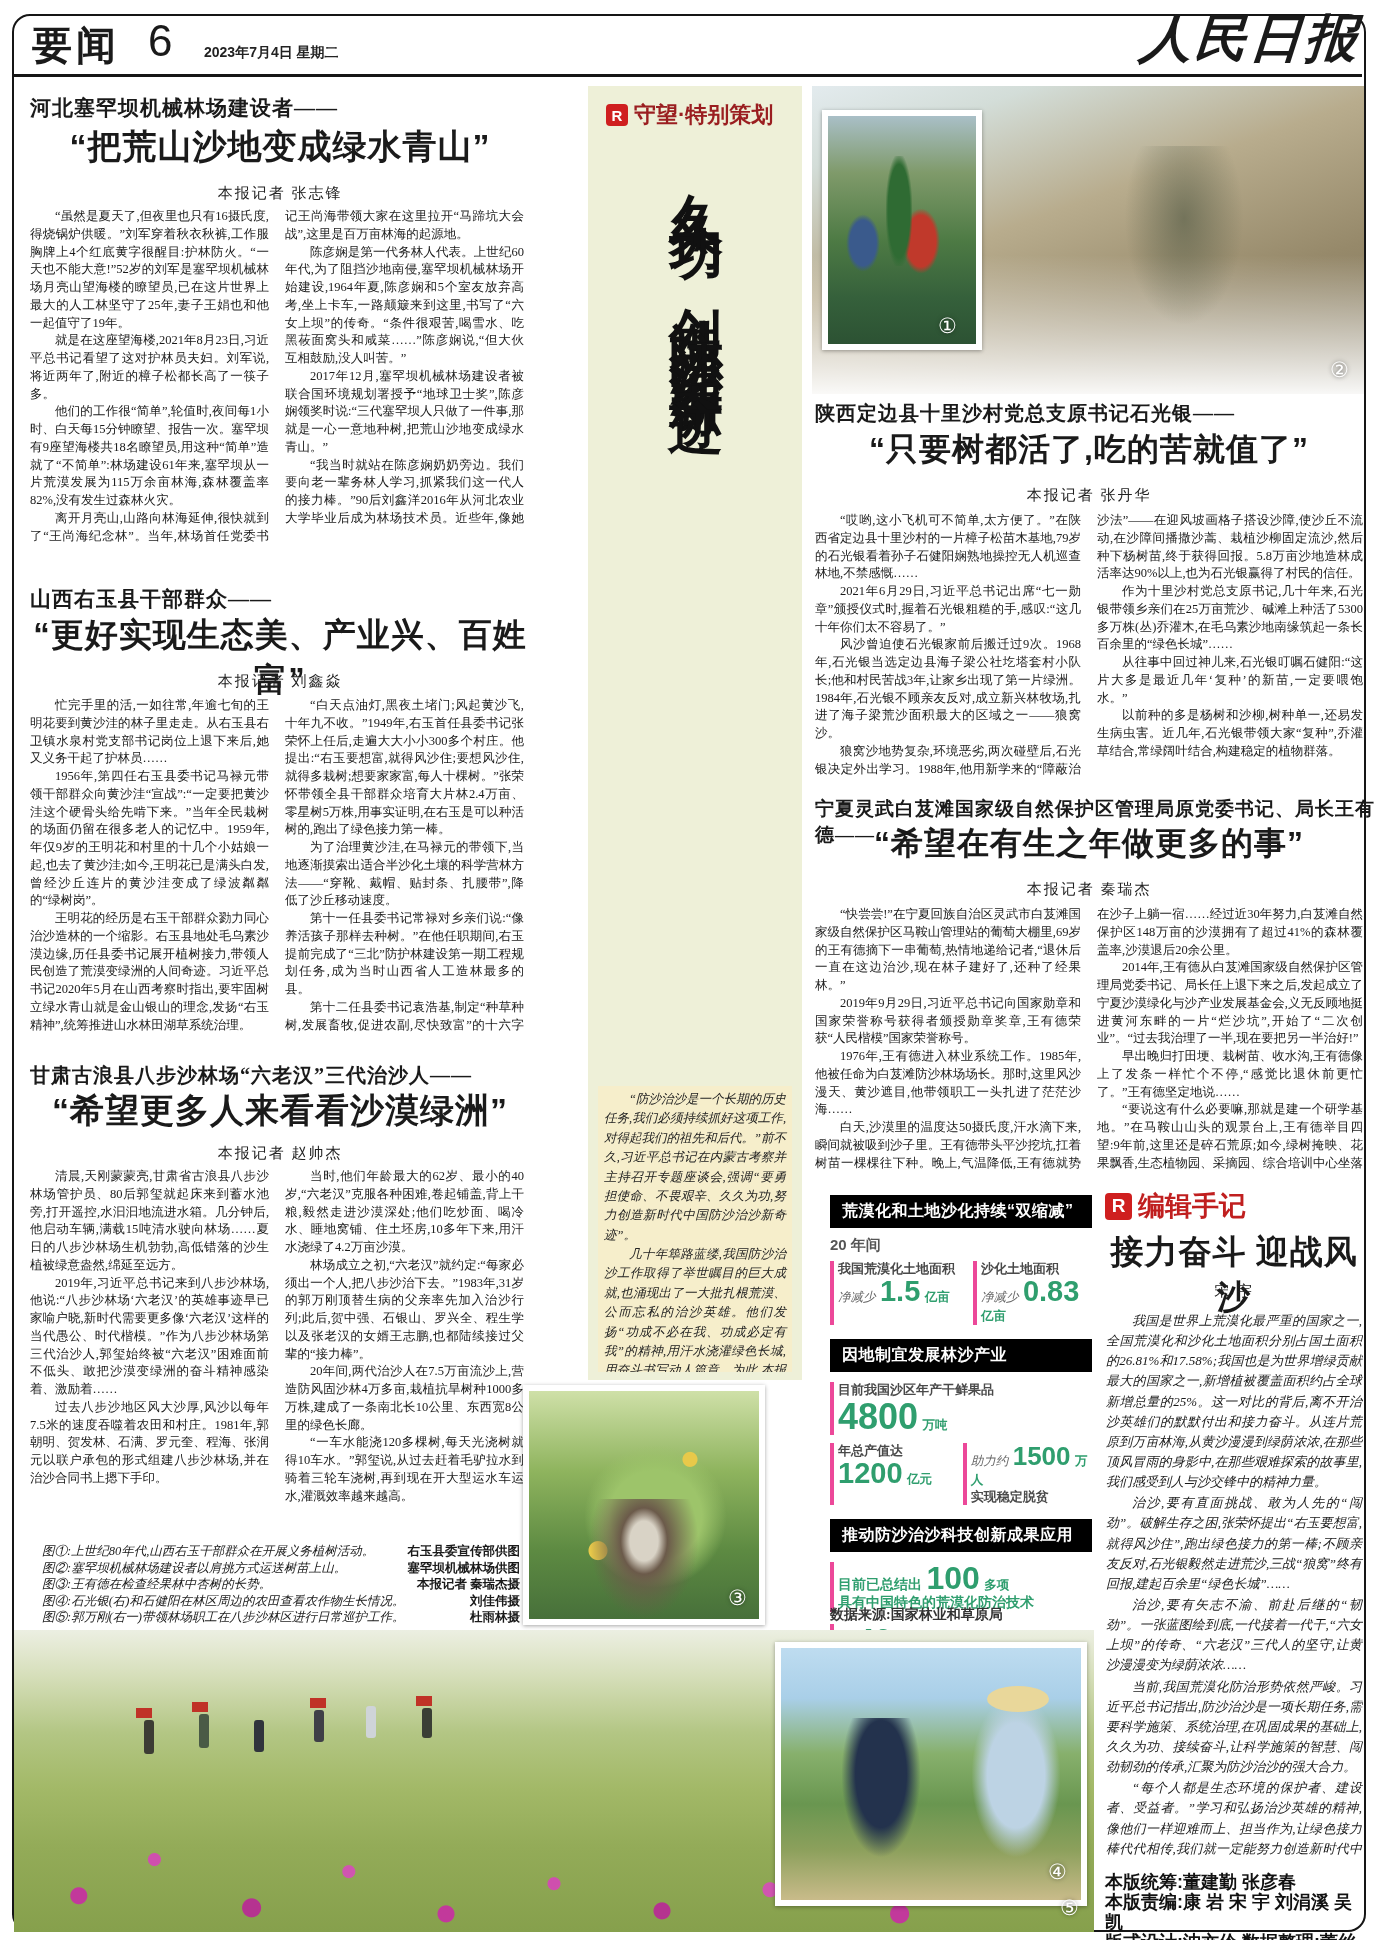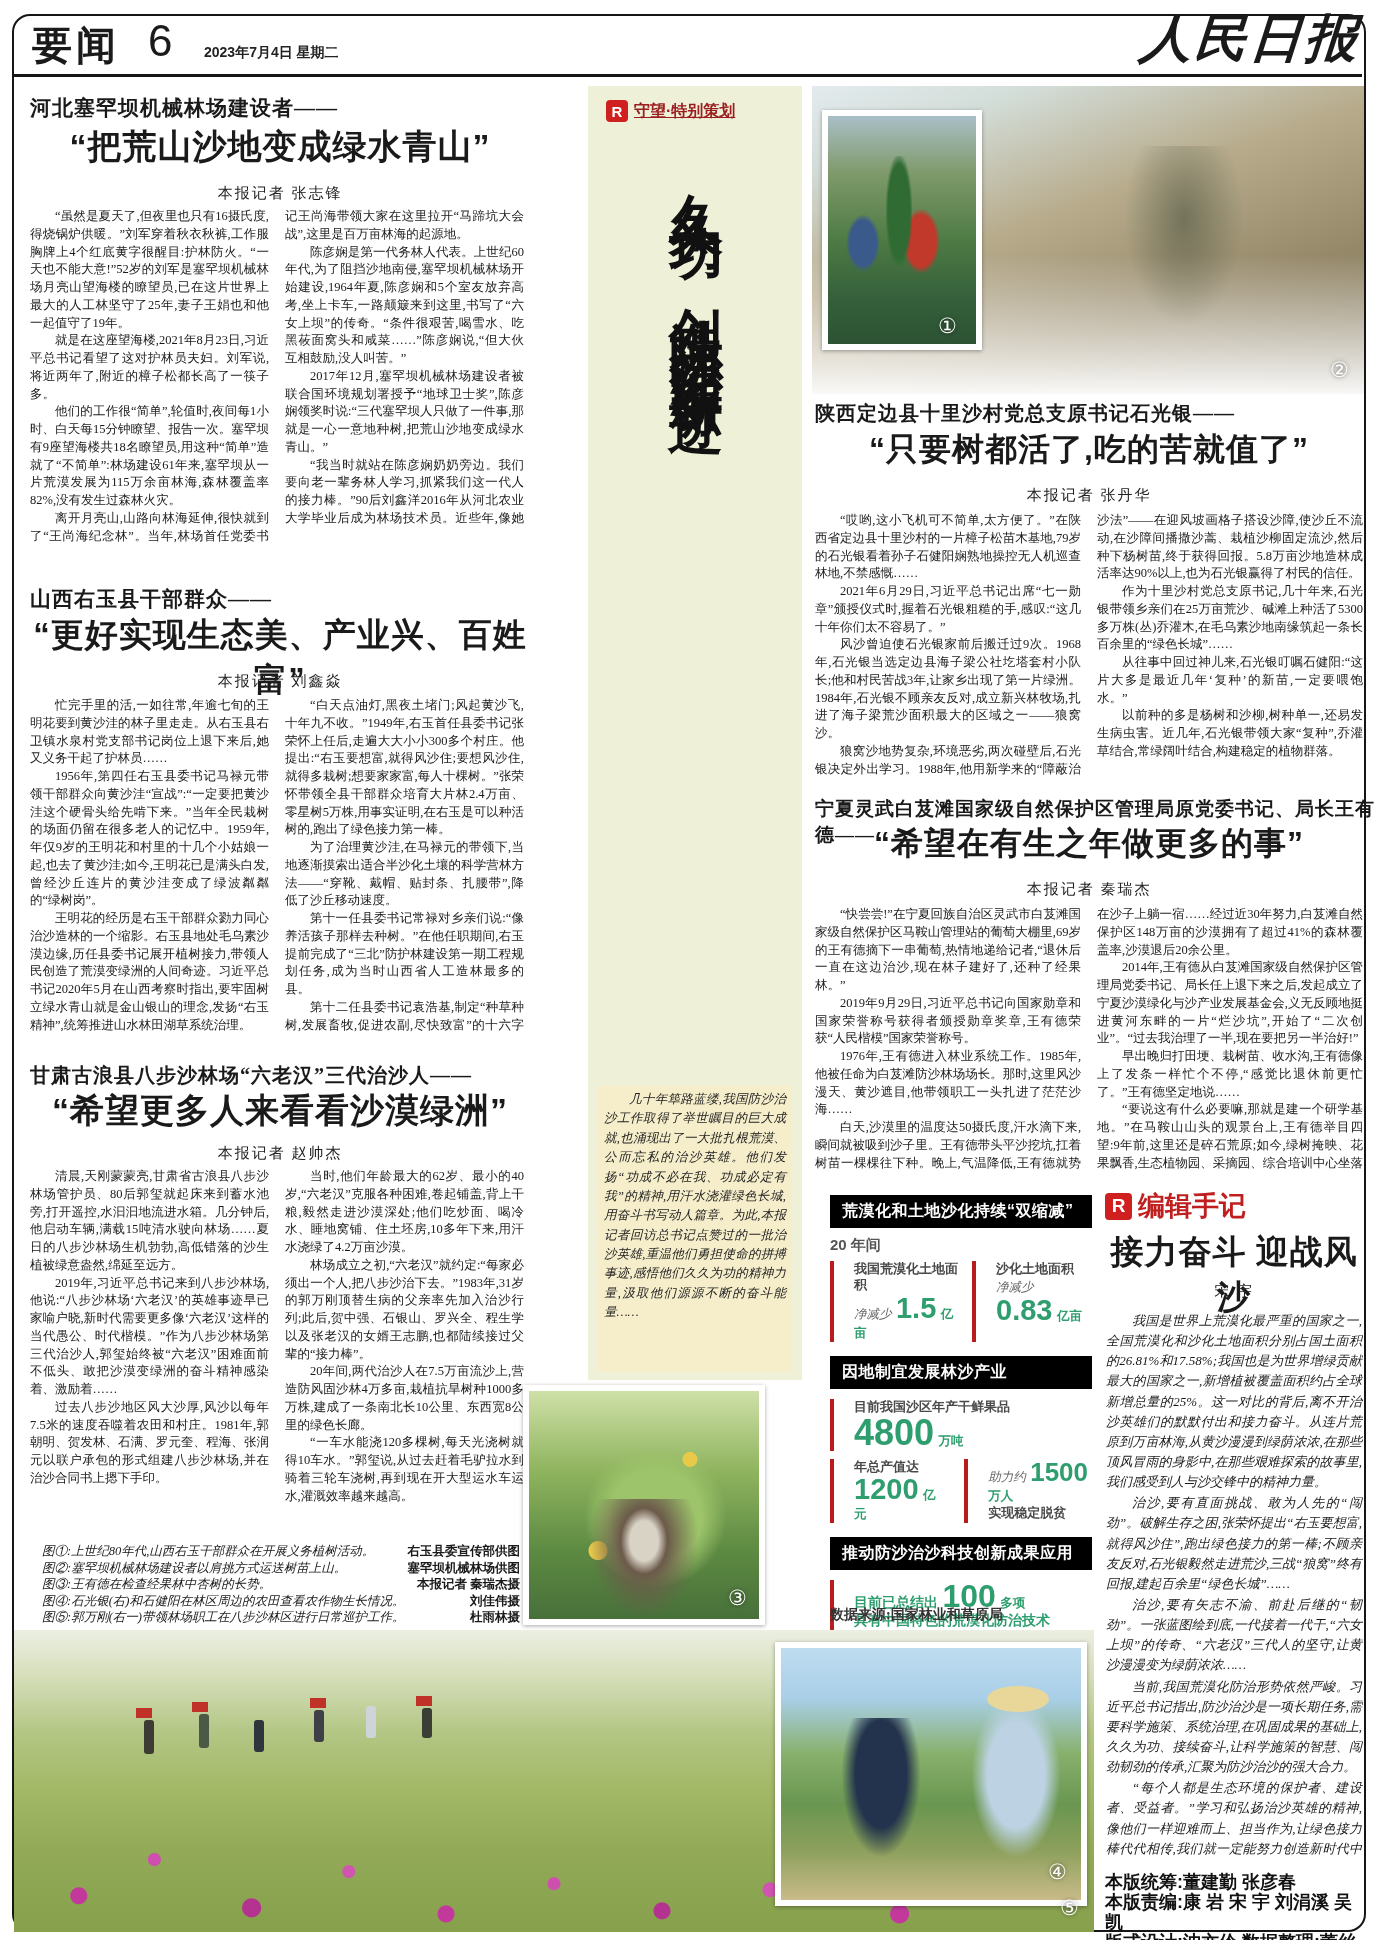--- a/index.html
+++ b/index.html
@@ -22,21 +22,21 @@
   .cream{background:#eef0d8;}
   .vhead{writing-mode:vertical-rl;text-orientation:upright;font-family:"Liberation Sans","DejaVu Sans",sans-serif;
          font-weight:bold;font-size:54px;letter-spacing:11px;color:#111;}
   .note{font-size:12.5px;line-height:1.55;text-align:justify;font-style:italic;color:#222;}
   .note p{margin:0;text-indent:2em;}
   .photo{position:absolute;overflow:hidden;}
   .wframe{border:6px solid #fff;box-shadow:0 1px 4px rgba(0,0,0,.35);}
   .plabel{position:absolute;color:#fff;font-size:21px;line-height:1;text-shadow:0 0 4px rgba(0,0,0,.6);}
   .gbox-h{background:#000000;color:#fff;font-family:"Liberation Sans","DejaVu Sans",sans-serif;
           font-weight:bold;font-size:16px;display:flex;align-items:center;padding-left:12px;letter-spacing:.5px;}
-  .stat{border-left:4px solid #b91c1c;padding-left:20px;font-family:"Liberation Sans","DejaVu Sans",sans-serif;}
+  .stat{border-left:4px solid #ec4899;padding-left:4px;font-family:"Liberation Sans","DejaVu Sans",sans-serif;}
   .stat .lbl{font-size:13px;font-weight:bold;color:#4a4a4a;line-height:1.25;}
   .stat .pre{font-size:12.5px;color:#666;font-style:italic;}
   .stat .num{font-size:29px;font-weight:bold;color:#2f9e6e;line-height:1;}
   .stat .unit{font-size:12.5px;color:#2f9e6e;font-weight:bold;}
   .g{color:#2f9e6e;}
   .ed-body{font-size:13px;line-height:1.55;text-align:justify;font-style:italic;overflow:hidden;}
   .ed-body p{margin:1px;text-indent:2em;}
   .credits{font-family:"Liberation Sans","DejaVu Sans",sans-serif;font-weight:bold;font-size:18px;line-height:20px;color:#111;}
   .caprow{display:flex;justify-content:space-between;font-size:12.5px;line-height:16.5px;}
   .caprow .c{font-style:italic;}
@@ -115,24 +115,25 @@
       </div>
     <div class="caprow">
         <span class="c">图⑤:郭万刚(右一)带领林场职工在八步沙林区进行日常巡护工作。</span>
         <span class="cr">杜雨林摄</span>
       </div>
   </div>
 
   <div class="abs cream" style="left:588px;top:86px;width:214px;height:1294px;"></div>
   <div class="abs badge" style="left:606px;top:100px;">
     <span class="r" style="width:22px;height:22px;font-size:15px;">R</span>
-    <span class="t" style="font-size:16px;text-decoration:underline;">守望·特别策划</span>
+    <span class="t" style="font-size:22px;">守望·特别策划</span>
   </div>
   <div class="abs vhead" style="left:660px;top:150px;height:925px;">久久为功,创造防沙治沙新奇迹</div>
   <div class="abs note" style="left:598px;top:1086px;width:194px;height:286px;overflow:hidden;background:#f6eecb;padding:4px 6px;box-sizing:border-box;">
+    <p>“防沙治沙是一个长期的历史任务,我们必须持续抓好这项工作,对得起我们的祖先和后代。”前不久,习近平总书记在内蒙古考察并主持召开专题座谈会,强调“要勇担使命、不畏艰辛、久久为功,努力创造新时代中国防沙治沙新奇迹”。</p>
     <p>几十年筚路蓝缕,我国防沙治沙工作取得了举世瞩目的巨大成就,也涌现出了一大批扎根荒漠、公而忘私的治沙英雄。他们发扬“功成不必在我、功成必定有我”的精神,用汗水浇灌绿色长城,用奋斗书写动人篇章。为此,本报记者回访总书记点赞过的一批治沙英雄,重温他们勇担使命的拼搏事迹,感悟他们久久为功的精神力量,汲取他们源源不断的奋斗能量……</p>
 
   </div>
 
   <div class="photo" style="left:812px;top:86px;width:552px;height:308px;background:linear-gradient(160deg,#e3ebee 0%,#d3ddd8 16%,#b8ac8d 42%,#96896a 70%,#7e745a 100%);">
     <div style="position:absolute;left:0;bottom:0;width:100%;height:45%;background:linear-gradient(180deg,rgba(255,255,255,0) 0%,rgba(255,255,255,.95) 100%);"></div>
     <div style="position:absolute;right:120px;top:60px;width:120px;height:180px;background:radial-gradient(ellipse at 50% 40%,rgba(70,80,60,.55),rgba(70,80,60,0) 70%);"></div>
   </div>
   <div class="photo wframe" style="left:822px;top:110px;width:148px;height:228px;background:linear-gradient(180deg,#a9bfc7 0%,#7f9a6a 25%,#4d7a44 55%,#35603b 80%,#2c5233 100%);">
     <div style="position:absolute;left:18px;top:98px;width:34px;height:58px;background:radial-gradient(ellipse,#3a5a8c 0 55%,transparent 70%);"></div>

